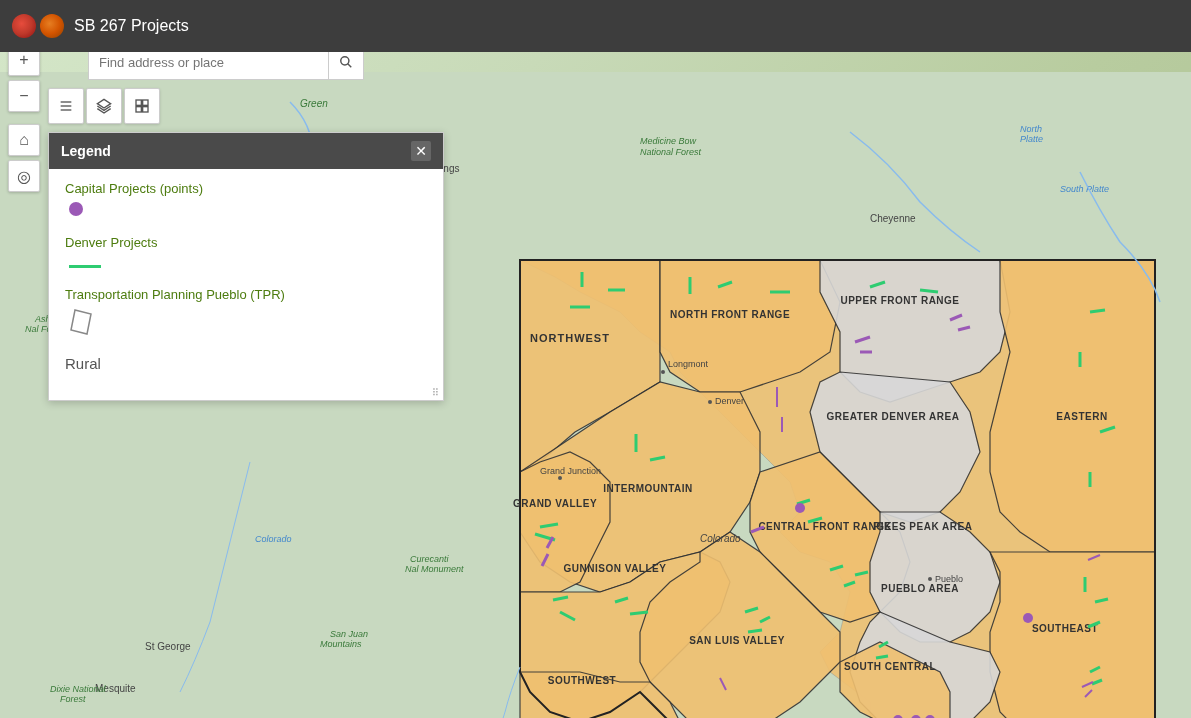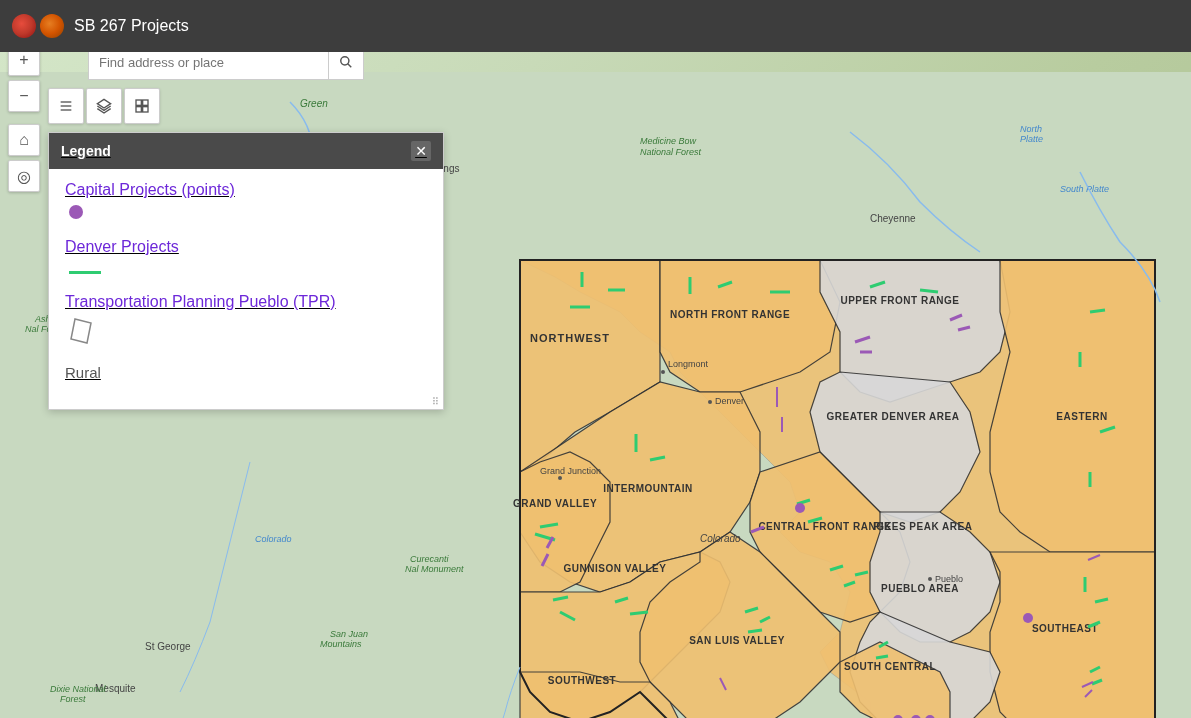--- a/index.html
+++ b/index.html
@@ -138,21 +138,20 @@
     
     #legend {
       position: absolute;
       top: 96px;
       left: 48px;
       width: 396px;
       background: white;
       border: 1px solid #ccc;
       z-index: 60;
       box-shadow: 0 2px 8px rgba(0,0,0,0.2);
-      text-decoration: underline;
     }
     #legend-header {
       background: #4a4a4a;
       color: white;
       padding: 8px 12px;
       display: flex;
       align-items: center;
       justify-content: space-between;
     }
     #legend-title {
@@ -174,24 +173,24 @@
       padding: 12px 16px;
       font-size: 13px;
       color: #333;
       max-height: 430px;
       overflow-y: auto;
     }
     .legend-section {
       margin-bottom: 16px;
     }
     .legend-section-title {
-      font-size: 16px;
+      font-size: 13px;
       font-weight: 500;
       margin-bottom: 6px;
-      color: #6d28d9;
+      color: #4d7c0f;
     }
     .legend-symbol {
       margin-left: 4px;
       margin-top: 4px;
     }
     .legend-circle {
       width: 14px; height: 14px;
       border-radius: 50%;
       background: #9b59b6;
       display: inline-block;

